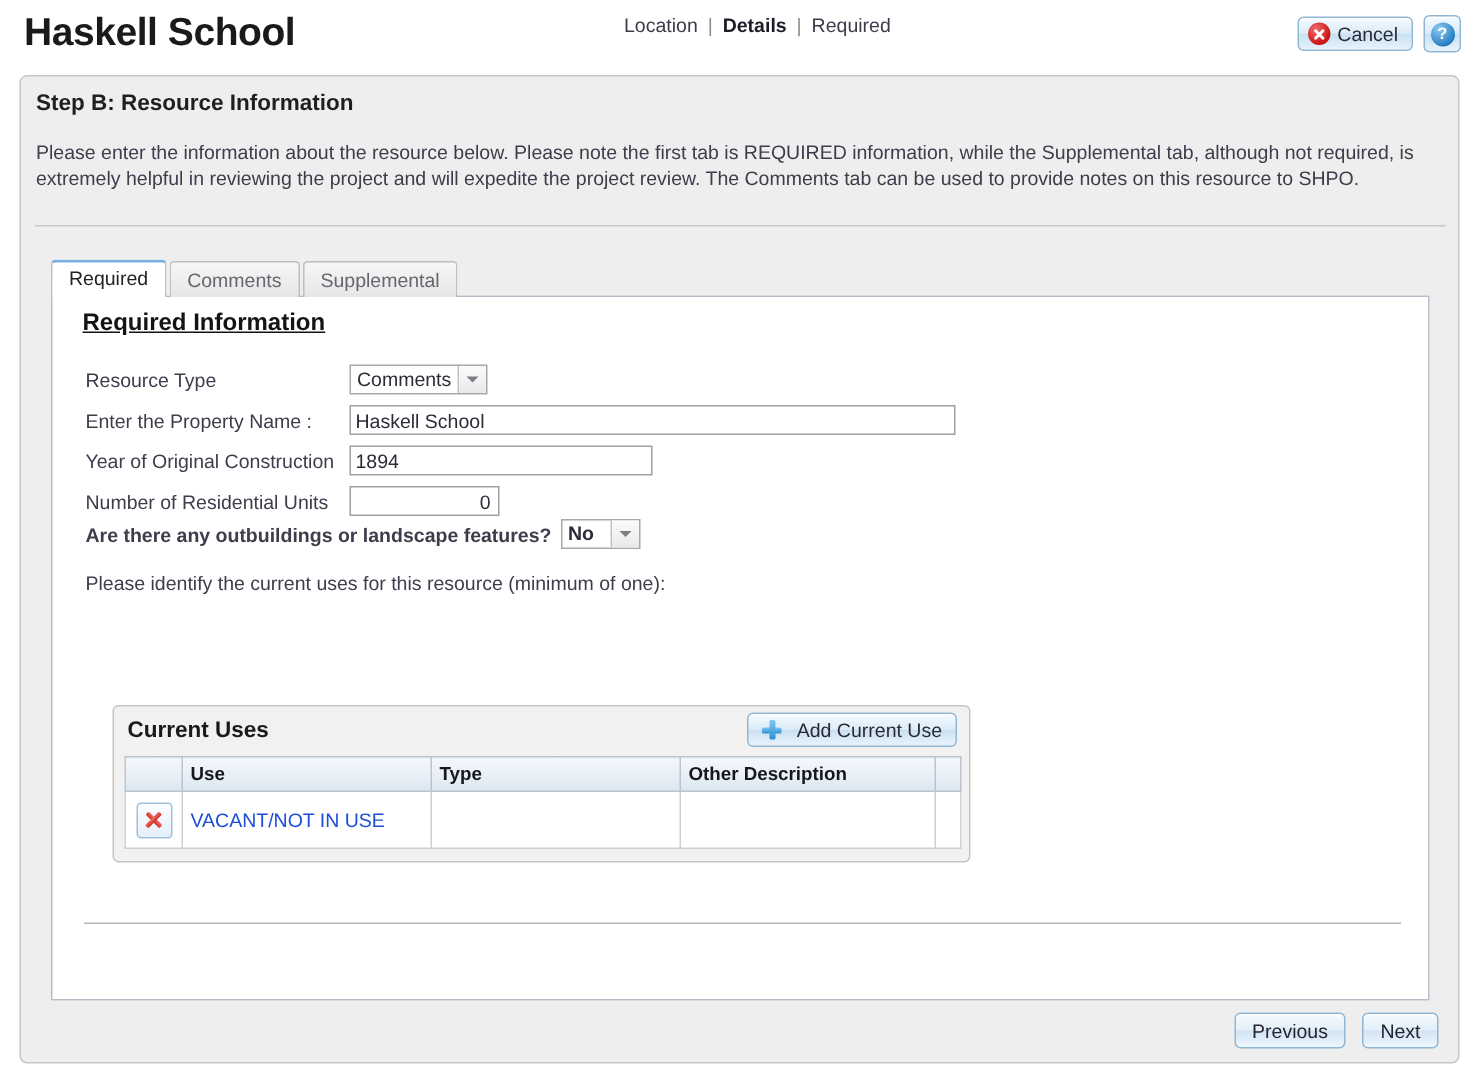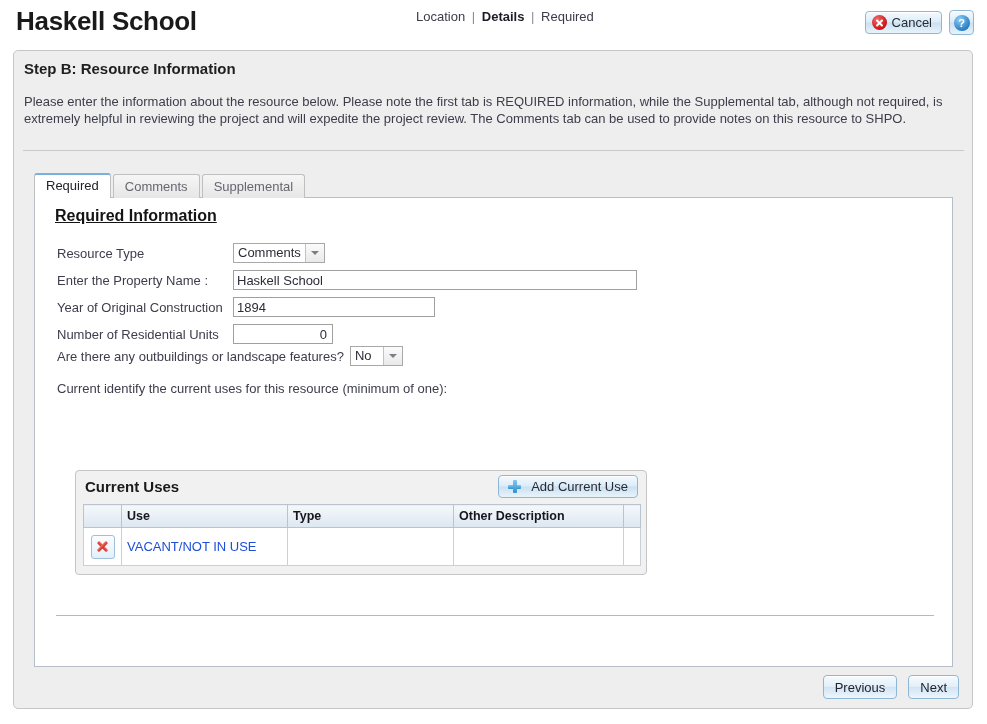--- a/index.html
+++ b/index.html
@@ -258,20 +258,21 @@
 
   .question-row {
     position: absolute;
     left: 22px;
     top: 148px;
     display: flex;
     align-items: center;
     gap: 6px;
     font-size: 13px;
     color: #3d3d4b;
+    font-weight: bold;
   }
   .uses-prompt {
     position: absolute;
     left: 22px;
     top: 183px;
     font-size: 13px;
     color: #3d3d4b;
   }
 
   
@@ -491,21 +492,21 @@
     </div>
 
     <div class="question-row">
       <span>Are there any outbuildings or landscape features?</span>
       <span class="combo yn-combo">
         <span class="val">No</span>
         <span class="arrow-btn"></span>
       </span>
     </div>
 
-    <div class="uses-prompt">Current identify the current uses for this resource (minimum of one):</div>
+    <div class="uses-prompt">Please identify the current uses for this resource (minimum of one):</div>
 
     <div class="uses-group">
       <div class="uses-title">Current Uses</div>
 
       <div class="btn-add">
         <span class="icon-plus"></span>
         <span>Add Current Use</span>
       </div>
 
       <table class="uses-table">

